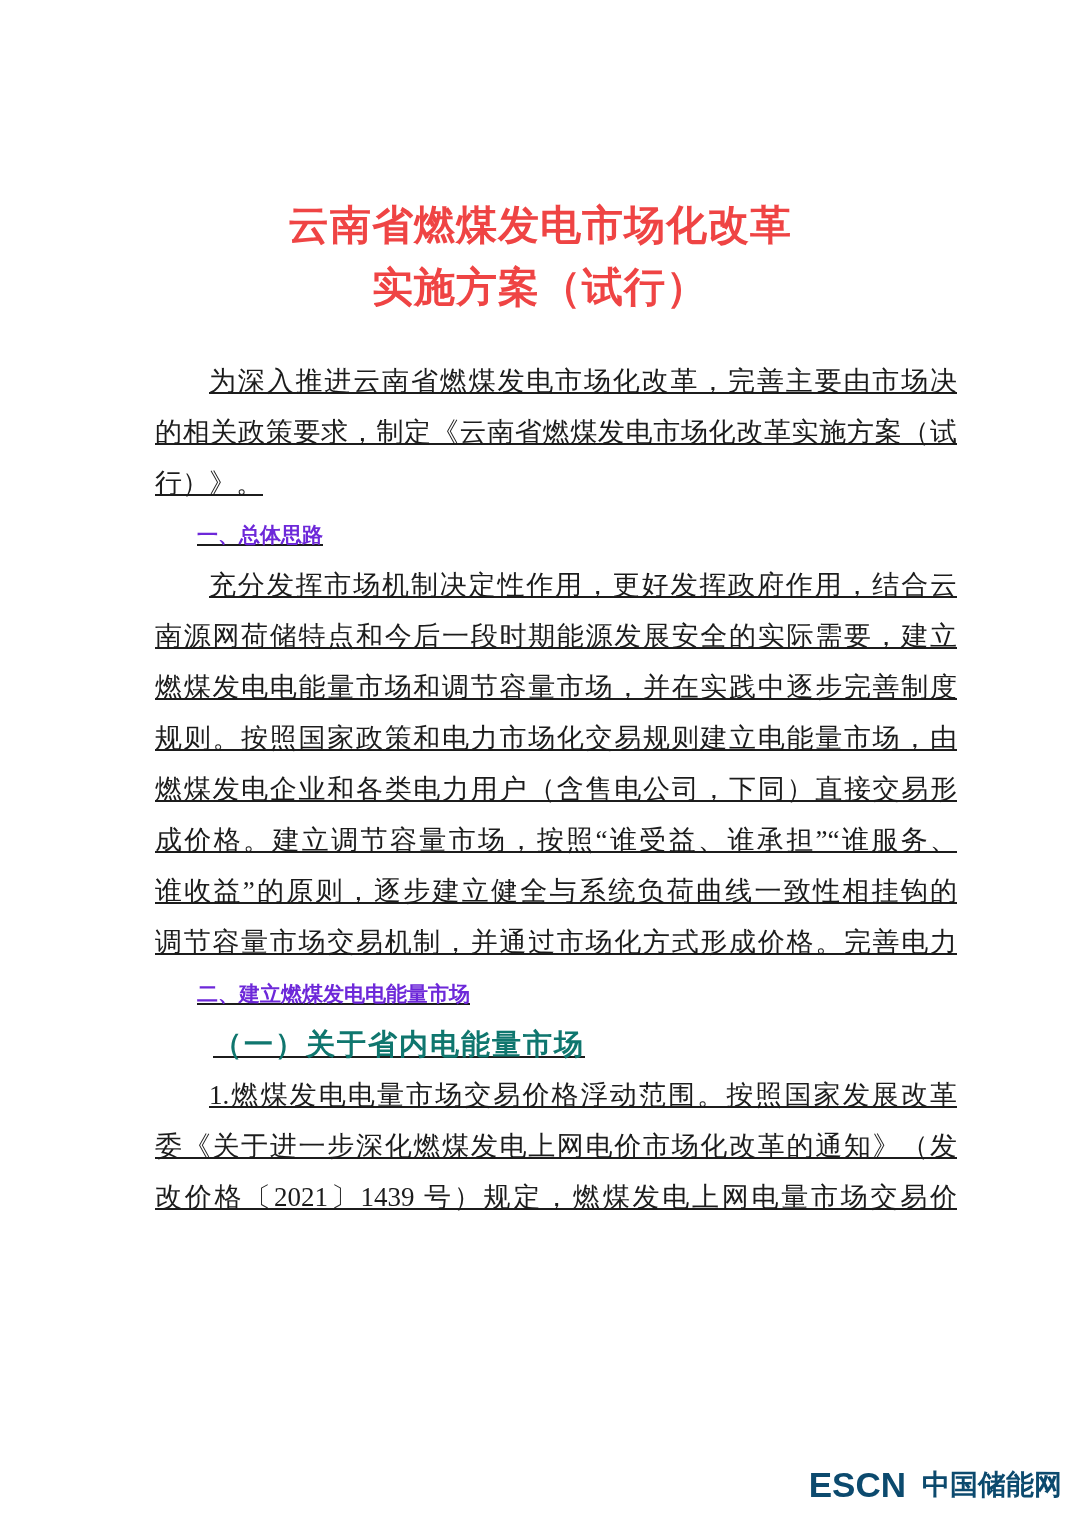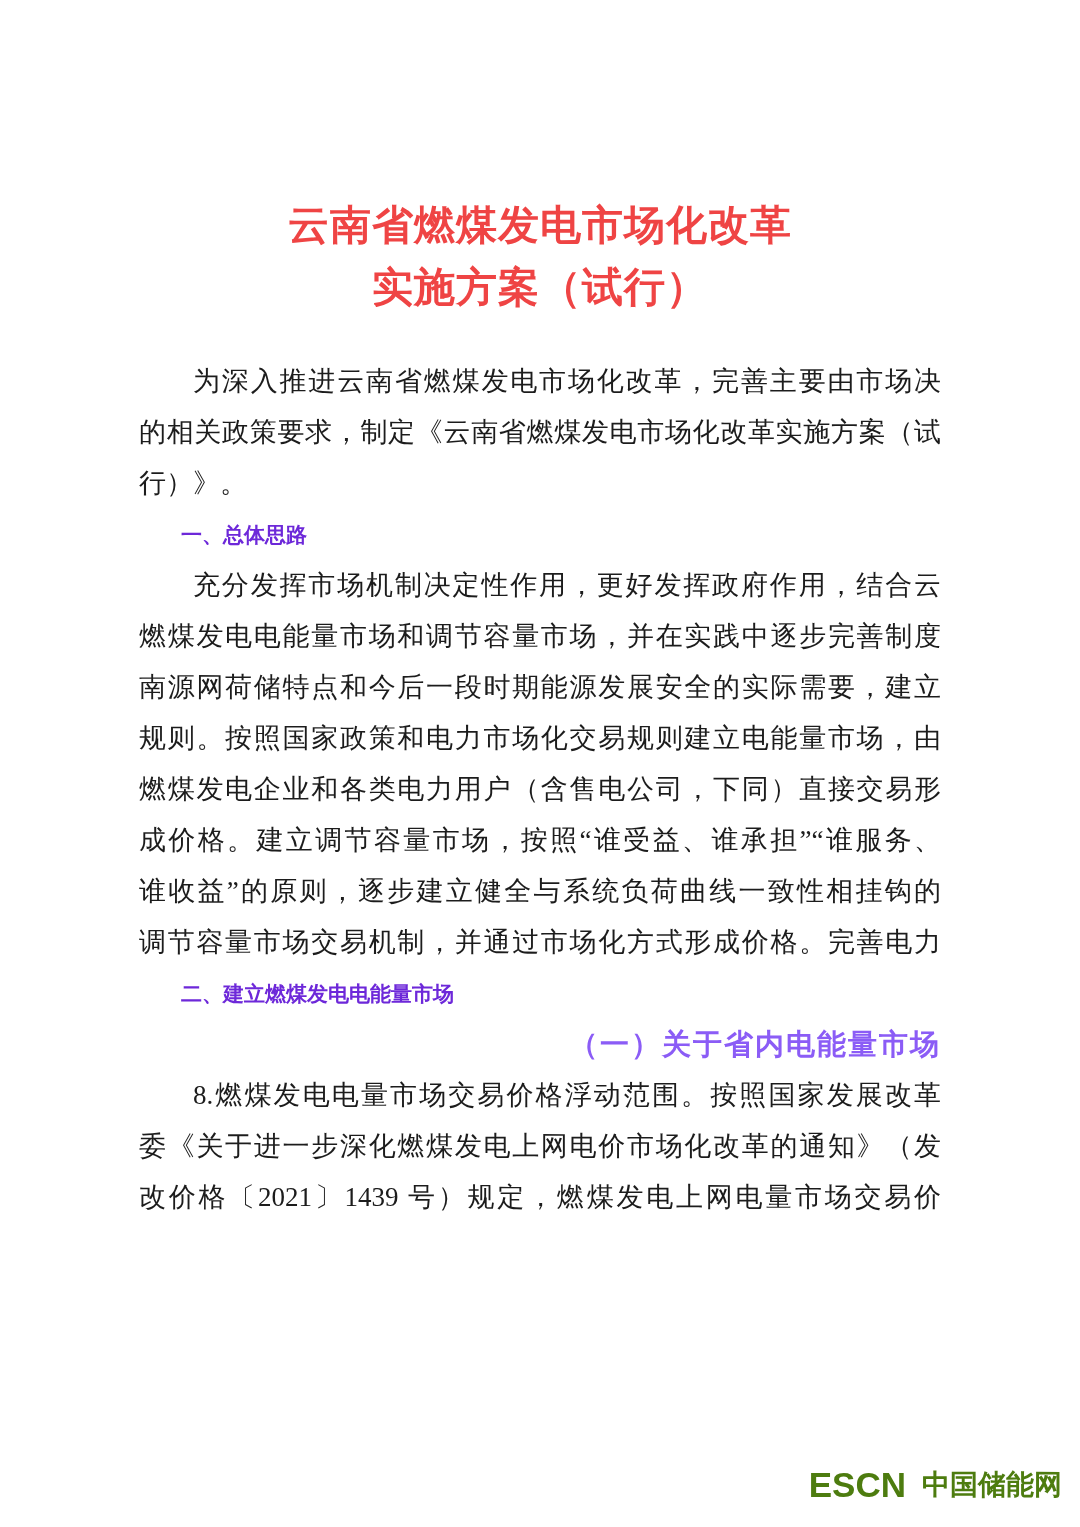--- a/index.html
+++ b/index.html
@@ -21,45 +21,45 @@
     text-align: center;
     font-weight: 700;
     font-size: 41px;
     line-height: 62px;
     letter-spacing: 1px;
     color: #ef4444;
   }
   
   .doc-body {
     position: absolute;
-    left: 139px;
+    left: 155px;
     top: 356px;
     width: 802px;
     font-size: 27px;
     line-height: 51px;
     color: #1c1c1c;
+    text-decoration: underline;
   }
   .line { height: 51px; overflow: hidden; }
   
   .j { text-align: justify; text-align-last: justify; }
   .indent { text-indent: 2em; }
   
   .h-bold {
     font-family: "Liberation Sans", "DejaVu Sans", sans-serif;
     font-weight: 700;
     font-size: 21px;
     color: #6d28d9;
   }
   
   .h-kai {
     font-weight: 600;
     font-size: 29px;
     letter-spacing: 2px;
-    color: #8b5cf6;
-    text-align: right;
+    color: #0f766e;
   }
   
   .brand {
     position: absolute;
     top: 1468px;
     right: 18px;
     display: flex;
     align-items: center;
     white-space: nowrap;
     font-family: "Liberation Sans", "DejaVu Sans", sans-serif;
@@ -90,35 +90,35 @@
 
   <div class="doc-body">
 
     <div class="line j indent">为深入推进云南省燃煤发电市场化改革，完善主要由市场决</div>
     <div class="line j">的相关政策要求，制定《云南省燃煤发电市场化改革实施方案（试</div>
     <div class="line">行）》。</div>
 
     <div class="line h-bold indent">一、总体思路</div>
 
     <div class="line j indent">充分发挥市场机制决定性作用，更好发挥政府作用，结合云</div>
+    <div class="line j">南源网荷储特点和今后一段时期能源发展安全的实际需要，建立</div>
     <div class="line j">燃煤发电电能量市场和调节容量市场，并在实践中逐步完善制度</div>
-    <div class="line j">南源网荷储特点和今后一段时期能源发展安全的实际需要，建立</div>
     <div class="line j">规则。按照国家政策和电力市场化交易规则建立电能量市场，由</div>
     <div class="line j">燃煤发电企业和各类电力用户（含售电公司，下同）直接交易形</div>
     <div class="line j">成价格。建立调节容量市场，按照“谁受益、谁承担”“谁服务、</div>
     <div class="line j">谁收益”的原则，逐步建立健全与系统负荷曲线一致性相挂钩的</div>
     <div class="line j">调节容量市场交易机制，并通过市场化方式形成价格。完善电力</div>
 
     <div class="line h-bold indent">二、建立燃煤发电电能量市场</div>
 
     <div class="line h-kai indent">（一）关于省内电能量市场</div>
 
-    <div class="line j indent">8.燃煤发电电量市场交易价格浮动范围。按照国家发展改革</div>
+    <div class="line j indent">1.燃煤发电电量市场交易价格浮动范围。按照国家发展改革</div>
     <div class="line j">委《关于进一步深化燃煤发电上网电价市场化改革的通知》（发</div>
     <div class="line j">改价格〔2021〕1439 号）规定，燃煤发电上网电量市场交易价</div>
   </div>
 
-  <div class="brand" style="color: #4d7c0f;">
+  <div class="brand" style="color: #0c4a6e;">
     <span class="latin">ESCN</span>
     <span class="cjk">中国储能网</span>
   </div>
 
 </div>
 
 </body></html>

